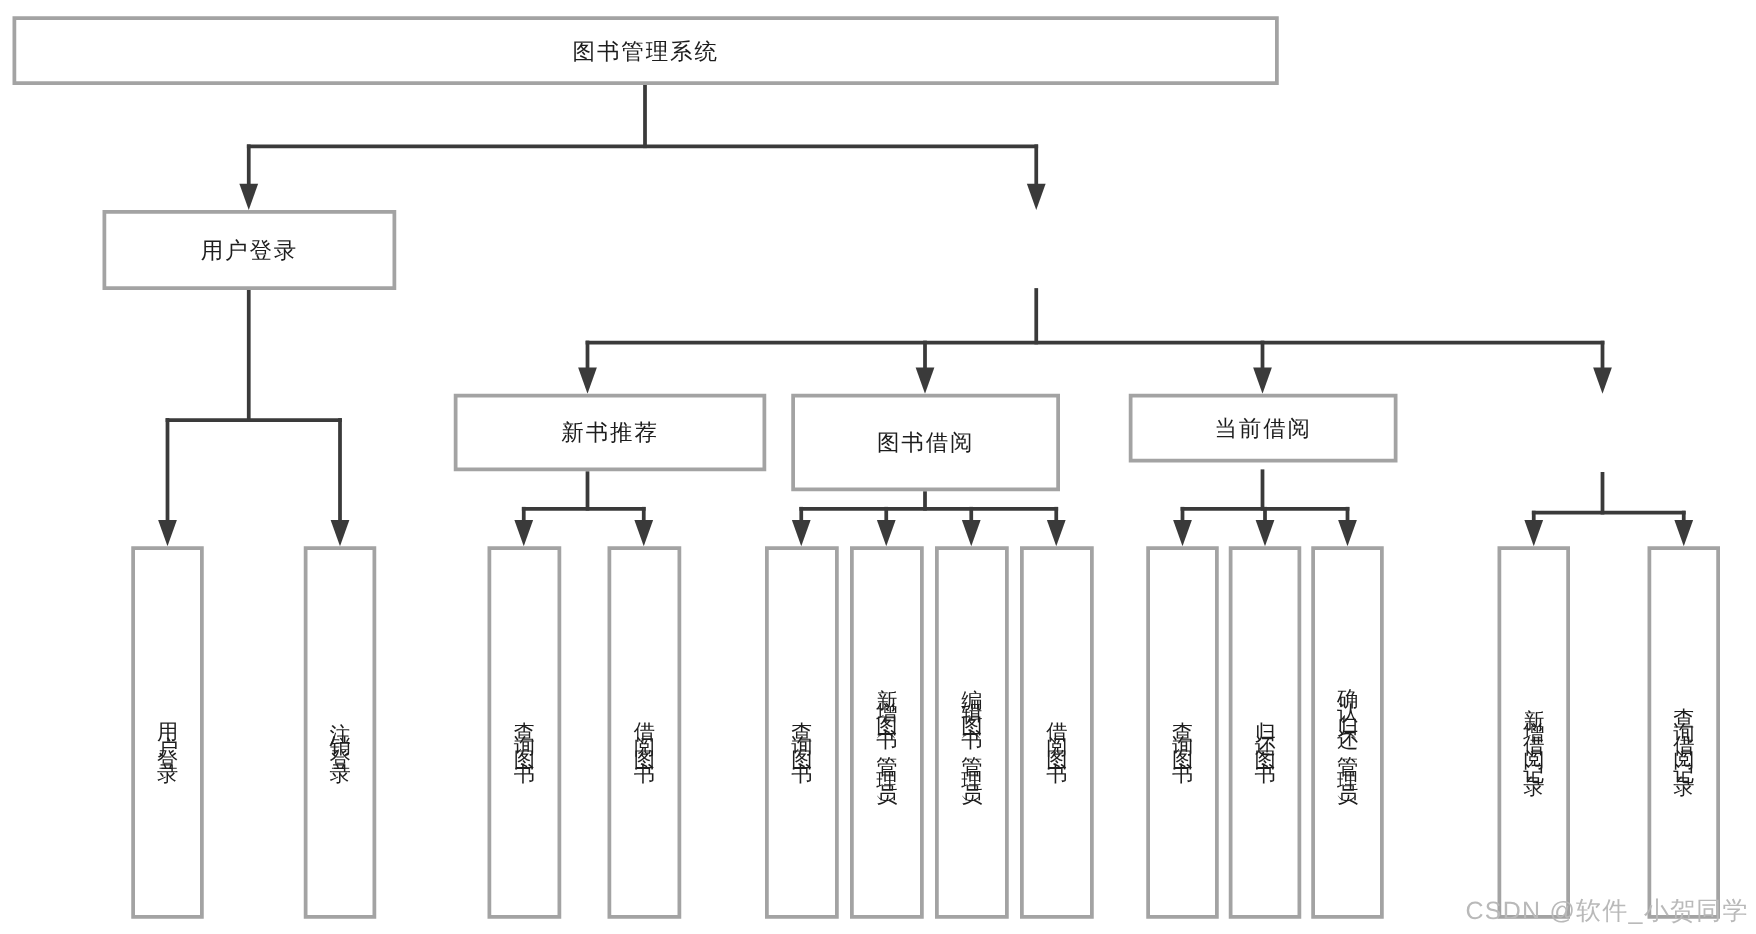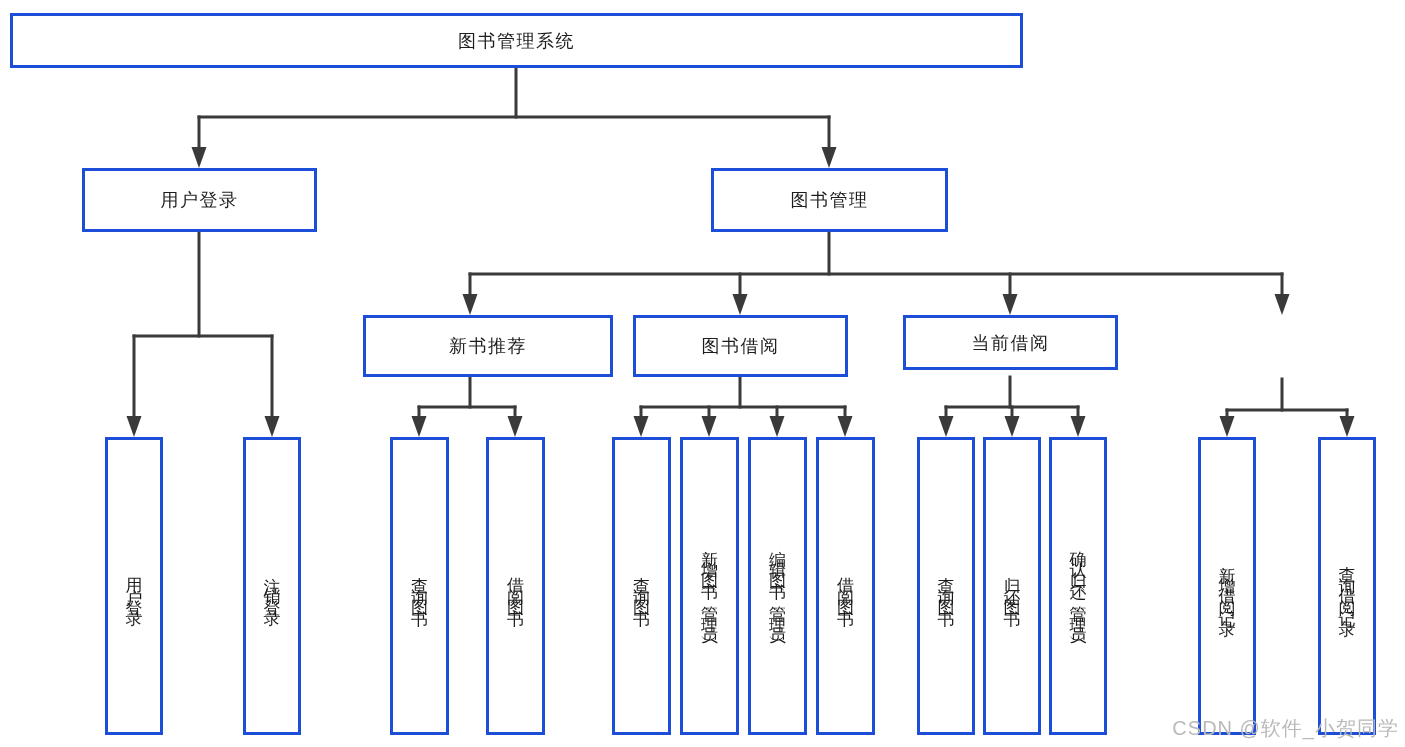--- a/index.html
+++ b/index.html
@@ -7,21 +7,21 @@
     position:relative;
     width:1405px;height:747px;
     background:#ffffff;
     font-family:"Liberation Sans", sans-serif;
     overflow:hidden;
   }
   .box{
     position:absolute;
     box-sizing:border-box;
     background:#ffffff;
-    border:3px solid #1d4ed8;
+    border:3px solid #a3a3a3;
     display:flex;
     align-items:center;
     justify-content:center;
     color:#1d1d1d;
   }
   .h-box{font-size:18px;letter-spacing:1.5px;}
   .v-box .v-label{
     writing-mode:vertical-rl;
     text-orientation:mixed;
     font-size:17px;
@@ -100,28 +100,25 @@
       <polygon points="1339.5,416 1354.5,416 1347,437" fill="#3a3a3a"></polygon>
     </svg>
 
   <div class="box h-box" style="left:10px;top:13px;width:1013px;height:55px;">
     <span>图书管理系统</span>
   </div>
 
   <div class="box h-box" style="left:82px;top:168px;width:235px;height:64px;">
     <span>用户登录</span>
   </div>
-  <div class="box h-box" style="left:711px;top:168px;width:237px;height:64px;">
-    <span>图书管理</span>
-  </div>
 
   <div class="box h-box" style="left:363px;top:315px;width:250px;height:62px;">
     <span>新书推荐</span>
   </div>
-  <div class="box h-box" style="left:633px;top:315px;width:215px;height:62px;">
+  <div class="box h-box" style="left:633px;top:315px;width:215px;height:78px;">
     <span>图书借阅</span>
   </div>
   <div class="box h-box" style="left:903px;top:315px;width:215px;height:55px;">
     <span>当前借阅</span>
   </div>
 
   <div class="box v-box" style="left:105px;top:437px;width:58px;height:298px;">
     <span class="v-label">用户登录</span>
   </div>
   <div class="box v-box" style="left:243px;top:437px;width:58px;height:298px;">

